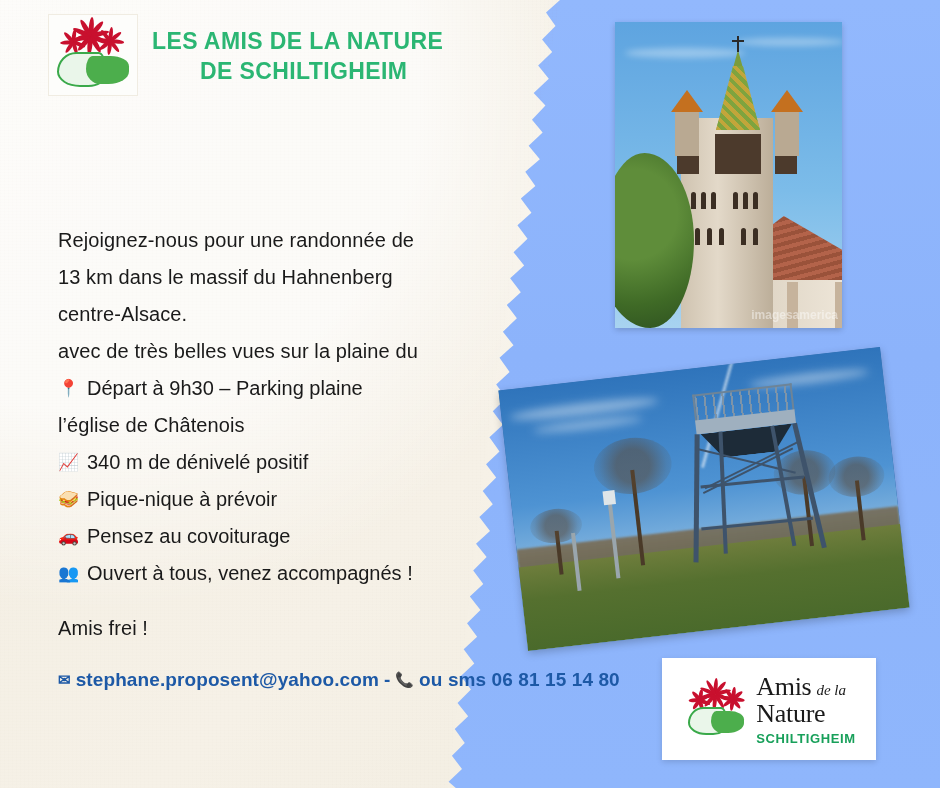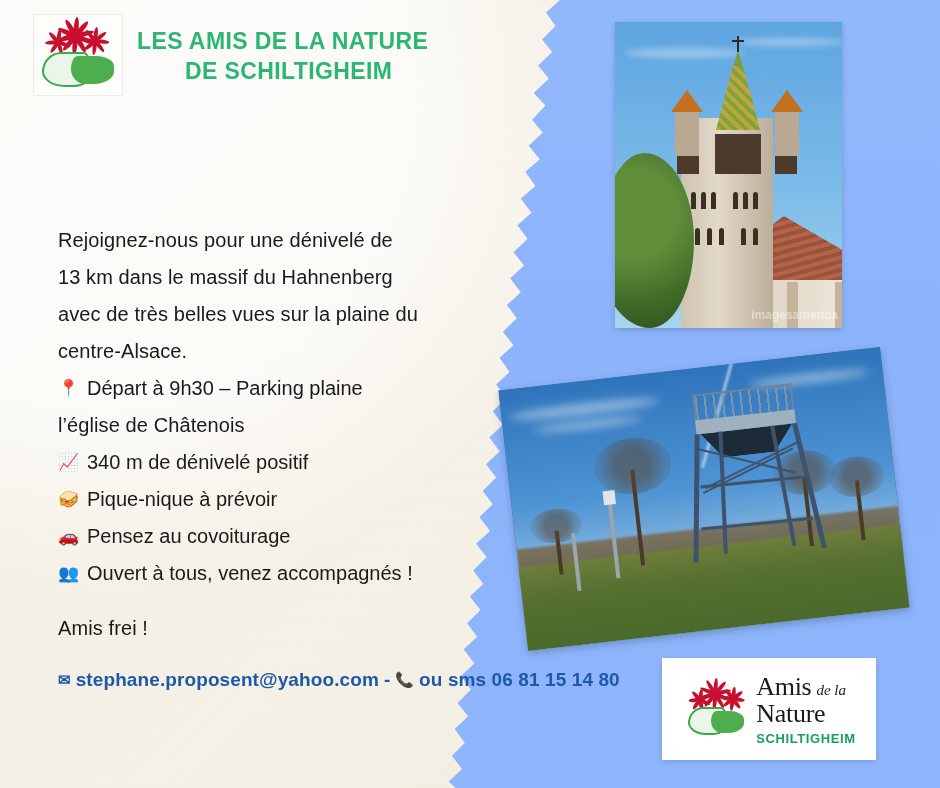--- a/index.html
+++ b/index.html
@@ -46,21 +46,21 @@
   .paper-fibers{
     position:absolute;left:0;top:0;width:560px;height:788px;
     pointer-events:none;opacity:.35;
     background-image:
       repeating-linear-gradient(0deg, rgba(180,170,150,.045) 0 1px, rgba(0,0,0,0) 1px 3px),
       repeating-linear-gradient(90deg, rgba(180,170,150,.04) 0 1px, rgba(0,0,0,0) 1px 4px);
     clip-path: polygon(0 0,100% 0,88% 50%,80% 100%,0 100%);
   }
 
   
-  .header{position:absolute;left:33px;top:14px;width:470px;display:flex;align-items:flex-start;gap:14px;}
+  .header{position:absolute;left:48px;top:14px;width:470px;display:flex;align-items:flex-start;gap:14px;}
   .org-logo{
     width:88px;height:80px;background:#fdfdfb;flex:0 0 auto;position:relative;
     border:1px solid #f0ece2;
   }
   .org-title{padding-top:12px;}
   .org-title .line{
     color:#2bb673;font-weight:bold;font-size:23px;letter-spacing:.4px;line-height:1.32;
     text-align:center;white-space:nowrap;
   }
   .org-title .line2{padding-left:12px;}
@@ -219,24 +219,24 @@
       </div>
     </div>
     <div class="org-title">
       <div class="line">LES AMIS DE LA NATURE</div>
       <div class="line line2">DE SCHILTIGHEIM</div>
     </div>
   </div>
 
 
   <div class="body-copy">
-    <p>Rejoignez-nous pour une dénivelé de</p>
+    <p>Rejoignez-nous pour une randonnée de</p>
     <p>13 km dans le massif du Hahnenberg</p>
+    <p>centre-Alsace.</p>
     <p>avec de très belles vues sur la plaine du</p>
-    <p>centre-Alsace.</p>
 
     <div class="bullets">
 
       <div class="bullet">
         <span class="emo">📍</span>
         <span class="txt">Départ à 9h30 – Parking plaine</span>
       </div>
       <p>l’église de Châtenois</p>
 
       <div class="bullet">

